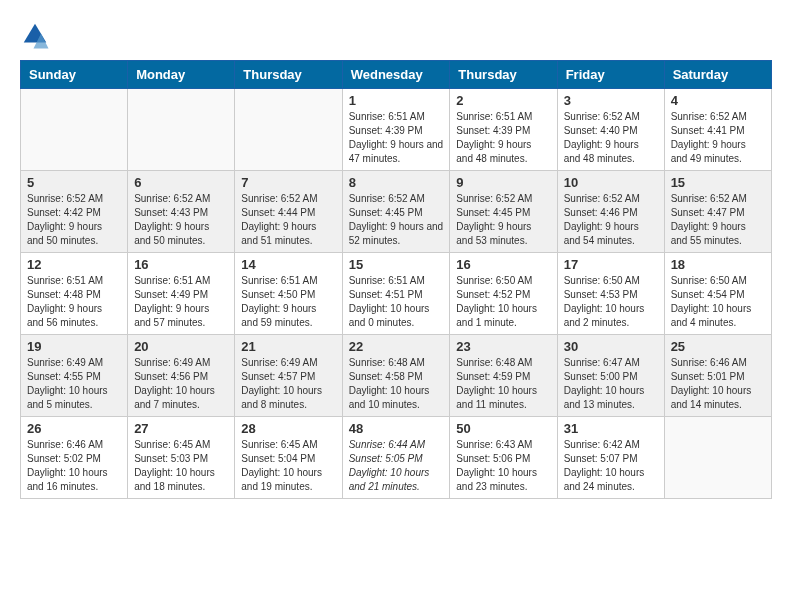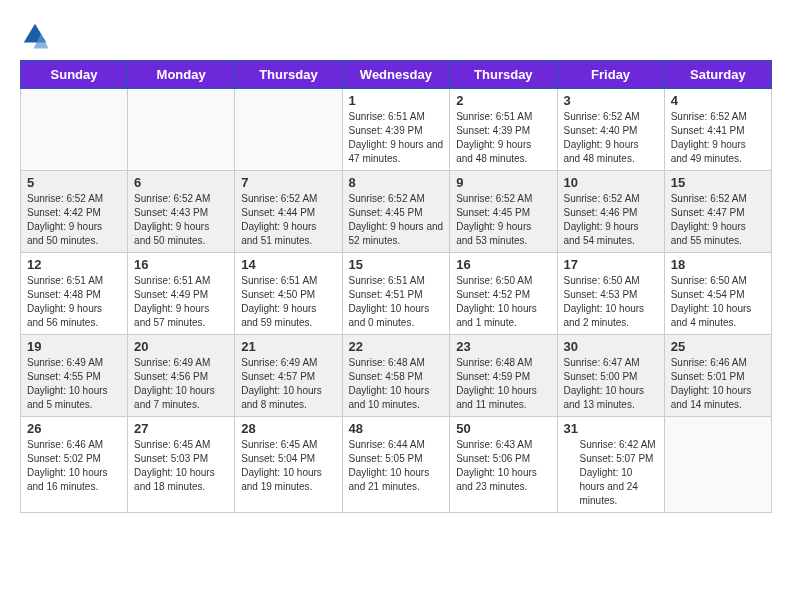--- a/index.html
+++ b/index.html
@@ -43,24 +43,24 @@
     .location-title {
       font-size: 16px;
       color: #555;
     }
     .calendar {
       width: 100%;
       border-collapse: collapse;
       border: 1px solid #ccc;
     }
     .calendar th {
-      background-color: #6d28d9;
+      background-color: #0369a1;
       color: #fff;
       padding: 6px 8px;
-      text-align: center;
+      text-align: left;
       font-size: 13px;
       border: 1px solid #1a5fa8;
     }
     .calendar td {
       border: 1px solid #ccc;
       vertical-align: top;
       padding: 4px 6px;
       width: 108px;
       min-height: 80px;
       font-size: 11px;
@@ -292,32 +292,32 @@
 Daylight: 10 hours and 18 minutes.</div>
         </td>
         <td>
           <div class="day-number">28</div>
           <div class="day-info" style="white-space: pre-line;">Sunrise: 6:45 AM
 Sunset: 5:04 PM
 Daylight: 10 hours and 19 minutes.</div>
         </td>
         <td>
           <div class="day-number">48</div>
-          <div class="day-info" style="white-space: pre-line;">Sunrise: 6:44 AM
+          <div class="day-info" style="white-space: pre-line; font-style: italic;">Sunrise: 6:44 AM
 Sunset: 5:05 PM
 Daylight: 10 hours and 21 minutes.</div>
         </td>
         <td>
           <div class="day-number">50</div>
           <div class="day-info" style="white-space: pre-line;">Sunrise: 6:43 AM
 Sunset: 5:06 PM
 Daylight: 10 hours and 23 minutes.</div>
         </td>
         <td>
           <div class="day-number">31</div>
-          <div class="day-info" style="white-space: pre-line; margin-left: 16px;">Sunrise: 6:42 AM
+          <div class="day-info" style="white-space: pre-line;">Sunrise: 6:42 AM
 Sunset: 5:07 PM
 Daylight: 10 hours and 24 minutes.</div>
         </td>
         <td class="empty"></td>
       </tr>
     </tbody>
 </table>
 
 </body></html>

